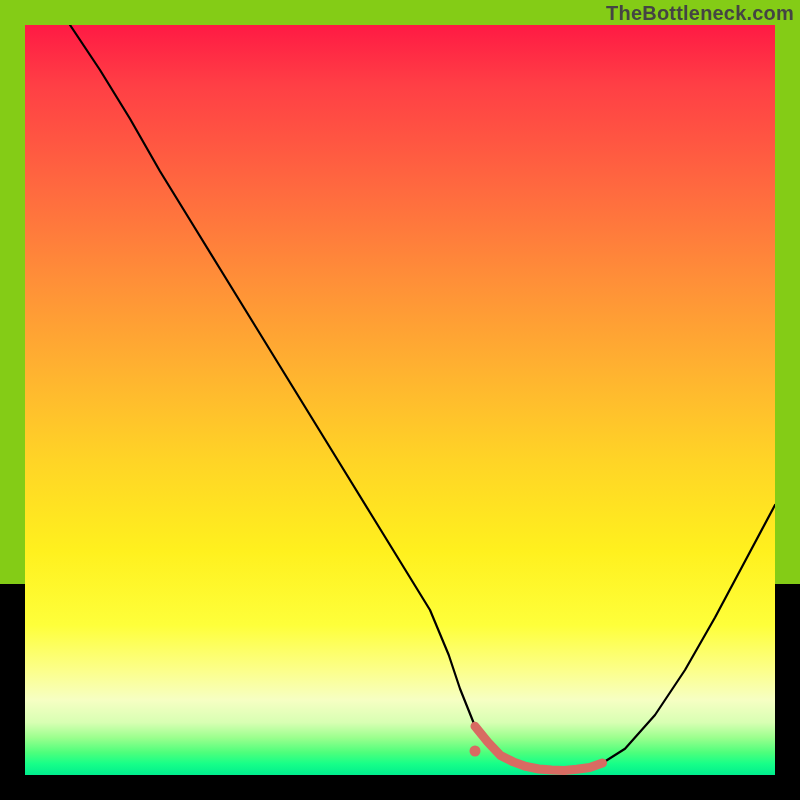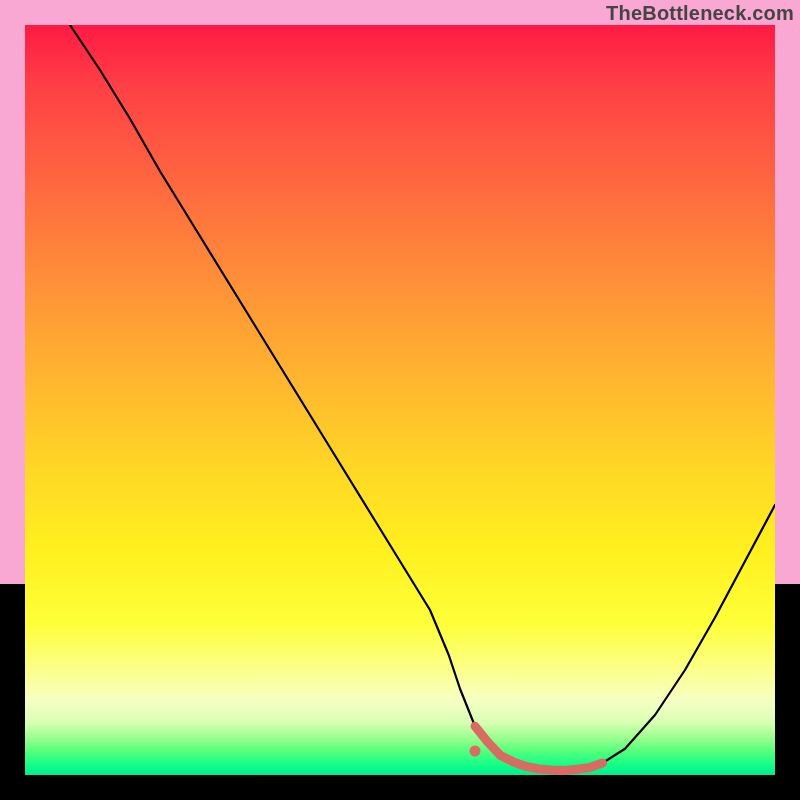--- a/index.html
+++ b/index.html
@@ -8,21 +8,21 @@
     width: 800px;
     height: 800px;
     background: #000;
     overflow: hidden;
     font-family: Arial, Helvetica, sans-serif;
   }
   .frame {
     position: relative;
     width: 800px;
     height: 584px;
-    background: #f9a8d4;
+    background: #84cc16;
   }
   .plot-area {
     position: absolute;
     left: 25px;
     top: 25px;
     width: 750px;
     height: 750px;
     
     background: linear-gradient(to bottom,
       #ff1a44 0%,

